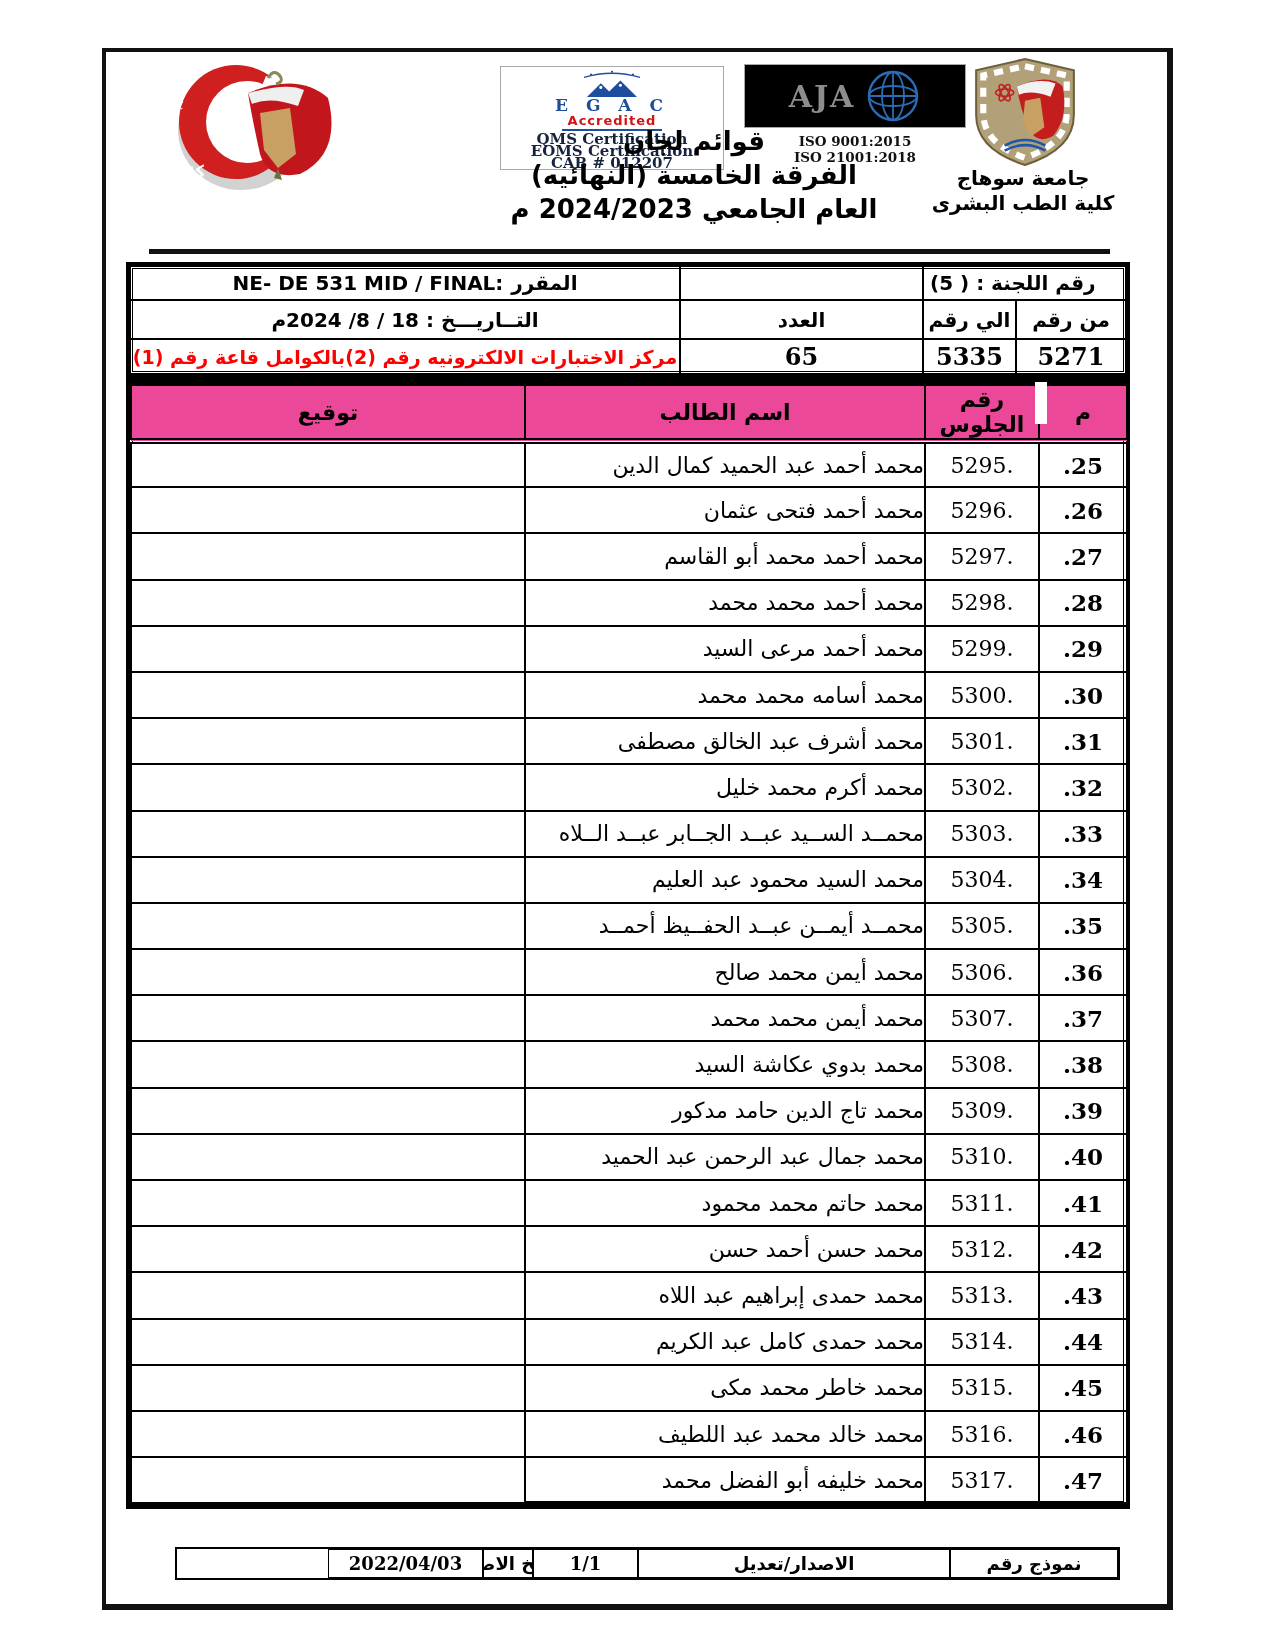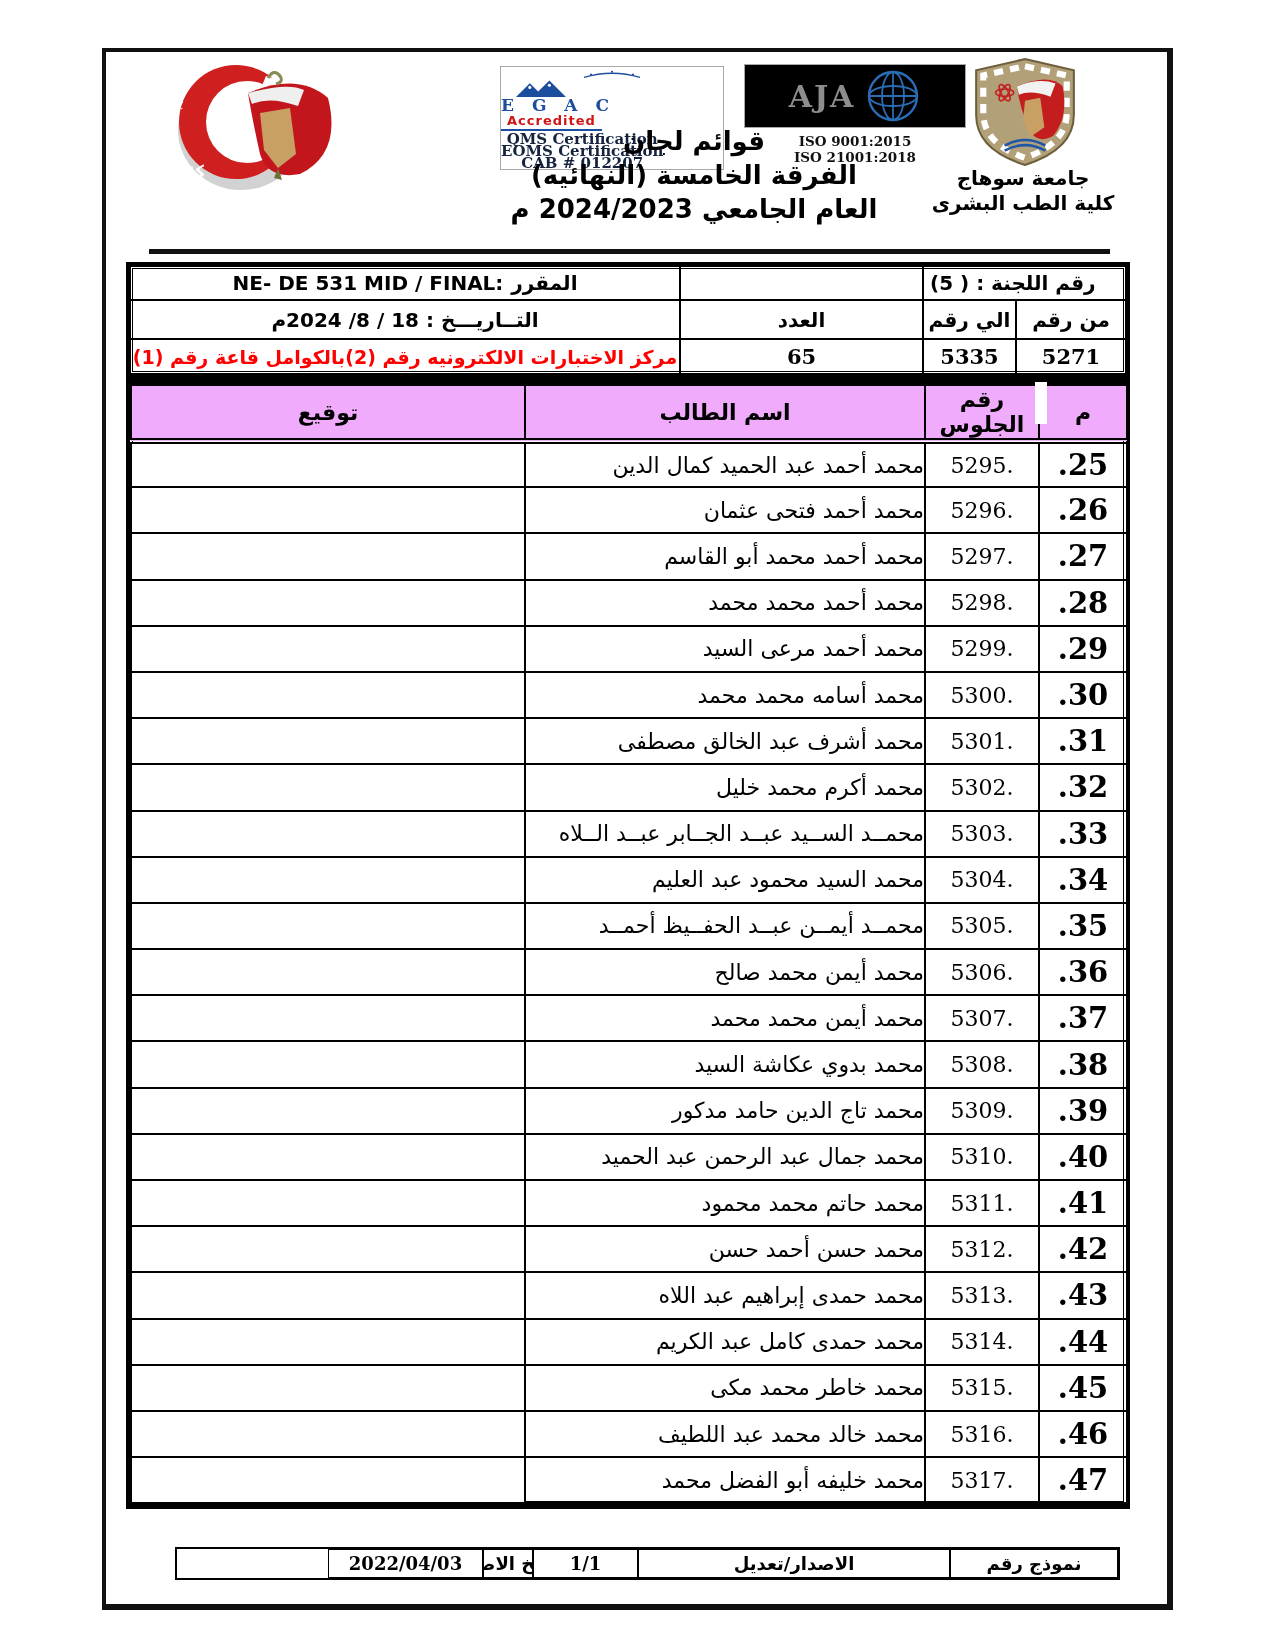--- a/index.html
+++ b/index.html
@@ -6,21 +6,21 @@
   .page{position:relative;width:1275px;height:1650px;background:#fff;overflow:hidden;
         font-family:"DejaVu Sans",sans-serif;color:#000;}
   
   .frame{position:absolute;left:102px;top:48px;width:1071px;height:1562px;
          border:4px solid #111;border-right-width:6px;border-bottom-width:6px;box-sizing:border-box;}
   
   .college-logo{position:absolute;left:148px;top:58px;width:210px;height:135px;}
   .dept-label{position:absolute;left:133px;top:188px;width:272px;text-align:center;
               font-weight:bold;font-size:21px;direction:rtl;}
   .egac-box{position:absolute;left:500px;top:66px;width:224px;height:104px;border:1px solid #a9a9a9;
-            box-sizing:border-box;display:flex;flex-direction:column;align-items:flex-start;justify-content:flex-start;
+            box-sizing:border-box;display:flex;flex-direction:column;align-items:center;justify-content:flex-start;
             padding-top:2px;background:#fff;}
   .egac-arc{width:100%;height:14px;display:block;}
   .egac-letters{font-family:"DejaVu Serif",serif;font-weight:bold;color:#1d4e9e;font-size:17px;letter-spacing:6px;line-height:17px;}
   .egac-accredited{color:#d11414;font-weight:bold;font-size:13px;line-height:14px;letter-spacing:1px;border-bottom:2px solid #1d4e9e;padding:0 6px 1px;}
   .egac-lines{margin-top:2px;text-align:center;font-weight:bold;color:#16233f;font-size:15px;line-height:12px;font-family:"DejaVu Serif",serif;}
   .aja-box{position:absolute;left:744px;top:64px;width:222px;height:64px;border:1px solid #a9a9a9;
            box-sizing:border-box;display:flex;align-items:center;justify-content:center;gap:10px;background:#000000;}
   .aja-name{font-family:"DejaVu Serif",serif;font-weight:bold;font-size:30px;color:#8d8d8d;letter-spacing:2px;}
   .aja-iso{position:absolute;left:744px;top:133px;width:222px;text-align:center;font-weight:bold;
            font-family:"DejaVu Serif",serif;font-size:13.5px;line-height:16px;color:#111;}
@@ -29,35 +29,35 @@
   .shield-logo{position:absolute;left:968px;top:56px;width:114px;height:112px;}
   .univ-label{position:absolute;left:928px;top:166px;width:190px;text-align:center;direction:rtl;
               font-weight:bold;font-size:20px;line-height:25px;}
   .header-sep{position:absolute;left:149px;top:249px;width:961px;height:5px;background:#111;}
   
   .info-table{position:absolute;left:126px;top:262px;width:1004px;height:116px;box-sizing:border-box;
               border:4px solid #000;box-shadow:inset 0 0 0 2px #fff,inset 0 0 0 3px #000;
               display:grid;direction:rtl;grid-template-columns:110px 93px 243px 550px;grid-template-rows:34px 39px 35px;}
   .info-cell{border:1px solid #000;display:flex;align-items:center;justify-content:center;
              font-weight:bold;font-size:20px;direction:rtl;overflow:hidden;white-space:nowrap;}
-  .info-cell.num{font-family:"DejaVu Serif",serif;font-size:21px;}
+  .info-cell.num{font-family:"DejaVu Serif",serif;font-size:24px;}
   .cell-committee{grid-column:1 / span 2;justify-content:flex-end;padding-left:6px;padding-right:4px;}
   .cell-course{gap:8px;}
   .cell-course .latin{direction:ltr;font-family:"DejaVu Sans",sans-serif;}
   .cell-note{color:#ff0000;font-size:19px;}
   
   .main-wrap{position:absolute;left:126px;top:378px;width:1004px;box-sizing:border-box;
              border:4px solid #000;border-top-width:6px;border-bottom-width:5px;
              box-shadow:inset 0 0 0 2px #fff,inset 0 0 0 3px #000;background:#fff;}
   table.students{width:100%;border-collapse:collapse;direction:rtl;table-layout:fixed;}
-  table.students th{background:#f0abfc;border:2px solid #000;border-bottom:6px double #000;
+  table.students th{background:#ec4899;border:2px solid #000;border-bottom:6px double #000;
        font-weight:bold;font-size:22px;height:42px;}
   table.students td{border:2px solid #000;padding:0;overflow:hidden;}
   table.students tr.data-row{height:46.2px;}
-  td.c-num{text-align:center;font-family:"DejaVu Serif",serif;font-weight:bold;font-size:29px;direction:rtl;}
+  td.c-num{text-align:center;font-family:"DejaVu Serif",serif;font-weight:bold;font-size:23px;direction:rtl;}
   td.c-seat{text-align:center;font-family:"DejaVu Serif",serif;font-size:22px;}
   td.c-seat span{direction:ltr;unicode-bidi:embed;}
   td.c-name{text-align:right;padding-right:10px;font-size:22px;white-space:nowrap;direction:rtl;}
   td.c-sign{background:#fff;}
   .header-gap{position:absolute;left:1035px;top:382px;width:12px;height:42px;background:#fff;}
   
   .footer-table{position:absolute;left:175px;top:1547px;width:945px;height:33px;box-sizing:border-box;
                 border:2px solid #000;display:grid;direction:rtl;
                 grid-template-columns:168px 312px 105px 50px 155px 151px;}
   .footer-cell{border:1px solid #000;display:flex;align-items:center;justify-content:center;

